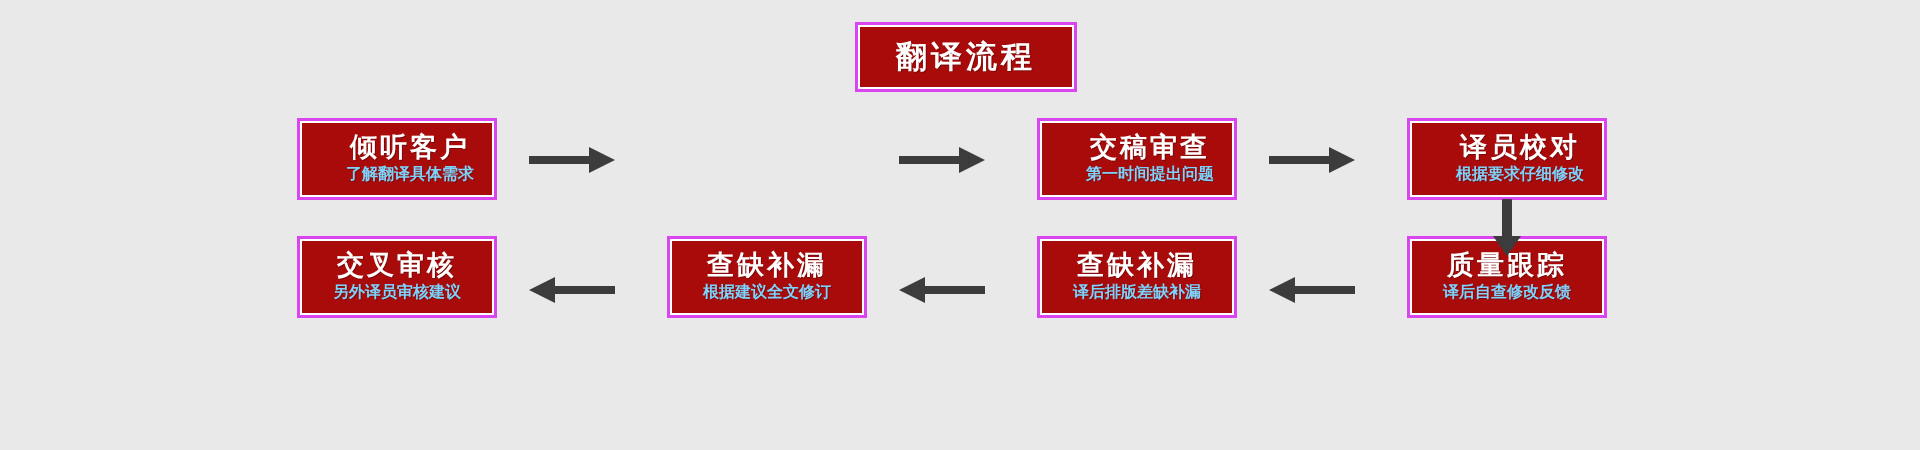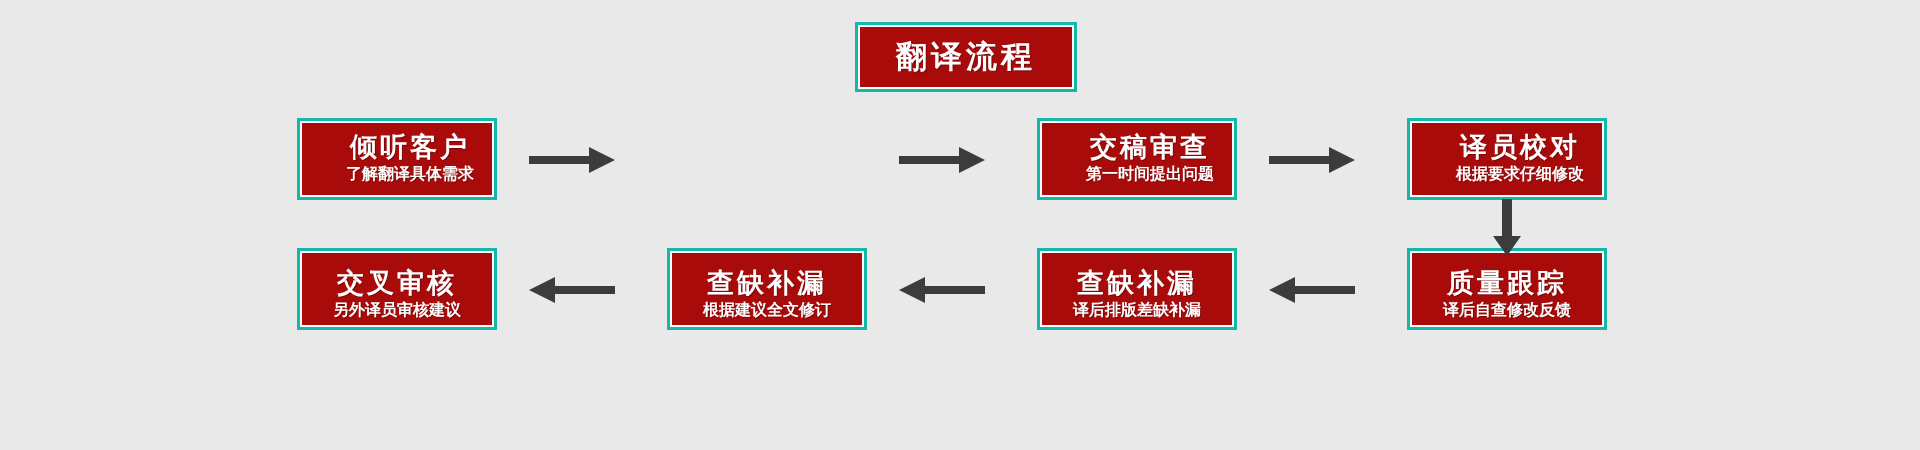--- a/index.html
+++ b/index.html
@@ -17,39 +17,39 @@
   #flowchart {
     position: relative;
     width: 1920px;
     height: 450px;
   }
 
   
   .node {
     position: absolute;
     background: #a90b0b;
-    border: 3px solid #14b8a6;
+    border: 3px solid #d946ef;
     box-shadow: inset 0 0 0 2px #ffffff, inset 0 0 0 4px #a90b0b;
     box-sizing: border-box;
     display: flex;
     flex-direction: column;
     align-items: center;
     justify-content: center;
     text-align: center;
     padding: 4px 6px 6px 6px;
   }
   .node .title {
     color: #ffffff;
     font-weight: bold;
     letter-spacing: 3px;
     text-shadow: 1px 1px 0 rgba(0,0,0,0.28);
     white-space: nowrap;
   }
   .node .subtitle {
-    color: #ffffff;
+    color: #7dd3fc;
     font-weight: bold;
     letter-spacing: 0px;
     text-shadow: 1px 1px 0 rgba(0,0,0,0.25);
     white-space: nowrap;
   }
 
   
   #title-node {
     left: 855px;
     top: 22px;
@@ -71,21 +71,21 @@
     font-size: 27px;
     line-height: 31px;
   }
   .proc .subtitle {
     font-size: 16px;
     line-height: 22px;
     margin-top: 1px;
   }
 
   .row1 { top: 118px; padding-left: 32px; }
-  .row2 { top: 248px; justify-content: flex-end; }
+  .row2 { top: 236px; }
 
   .col1 { left: 297px; }
   .col2 { left: 667px; }
   .col3 { left: 1037px; }
   .col4 { left: 1407px; }
 
   
   .arrow-h {
     position: absolute;
     width: 90px;

